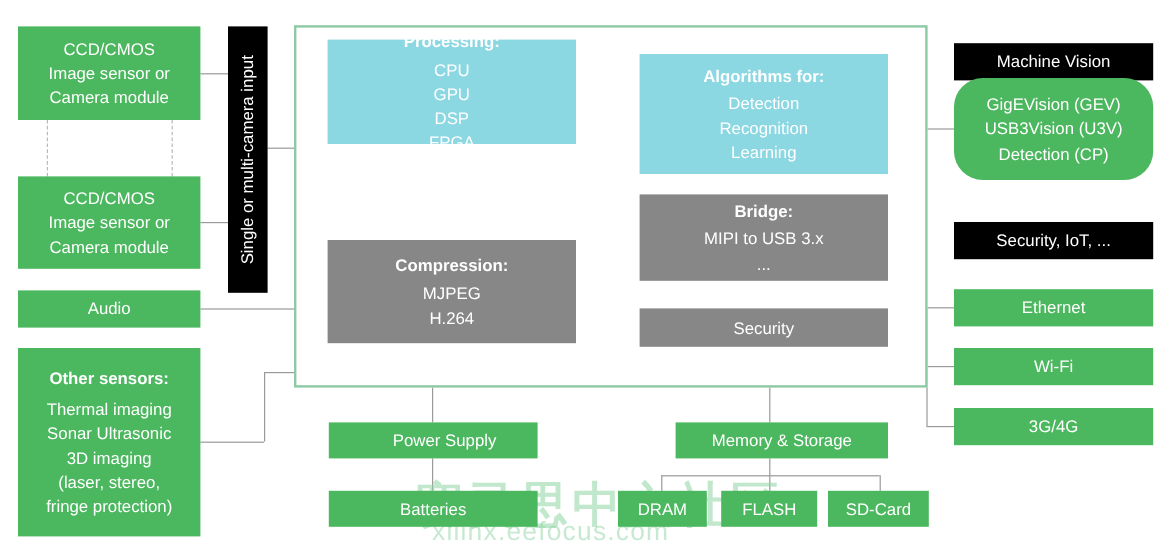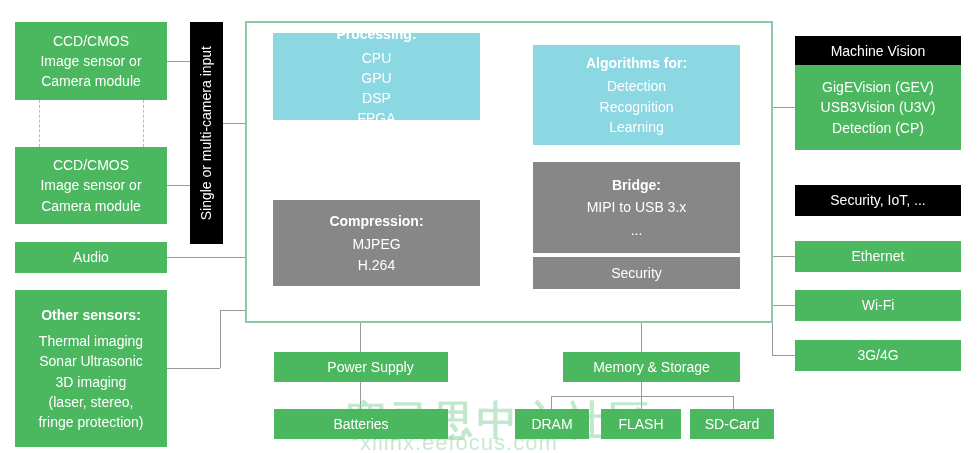--- a/index.html
+++ b/index.html
@@ -163,21 +163,21 @@
     <span class="ln">H.264</span>
   </div>
 
   <div class="box cyan f14" style="left:533px;top:45px;width:207px;height:100px;">
     <span class="ln ttl" style="margin-bottom:3px;">Algorithms for:</span>
     <span class="ln">Detection</span>
     <span class="ln">Recognition</span>
     <span class="ln">Learning</span>
   </div>
 
-  <div class="box gray f14" style="left:533px;top:162px;width:207px;height:91px;">
+  <div class="box gray f14" style="left:533px;top:162px;width:207px;height:72px;">
     <span class="ln ttl" style="margin-bottom:2px;">Bridge:</span>
     <span class="ln">MIPI to USB 3.x</span>
     <span class="ln" style="margin-top:2px;">...</span>
   </div>
 
   <div class="box gray f14" style="left:533px;top:257px;width:207px;height:32px;">
     <span class="ln">Security</span>
   </div>
 
   <div class="box green f14" style="left:274px;top:352px;width:174px;height:30px;padding-left:19px;">
@@ -201,21 +201,21 @@
   </div>
 
   <div class="box green f14" style="left:690px;top:409px;width:84px;height:30px;">
     <span class="ln">SD-Card</span>
   </div>
 
   <div class="box black f14" style="left:795px;top:22px;width:166px;height:31px;margin-top:14px;">
     <span class="ln">Machine Vision</span>
   </div>
 
-  <div class="box green f14" style="left:795px;top:65px;width:166px;height:85px;">
+  <div class="box green f14" style="left:795px;top:65px;width:166px;height:85px;border-radius:24px;">
     <span class="ln">GigEVision (GEV)</span>
     <span class="ln">USB3Vision (U3V)</span>
     <span class="ln">Detection (CP)</span>
   </div>
 
   <div class="box black f14" style="left:795px;top:185px;width:166px;height:31px;">
     <span class="ln">Security, IoT, ...</span>
   </div>
 
   <div class="box green f14" style="left:795px;top:241px;width:166px;height:31px;">

